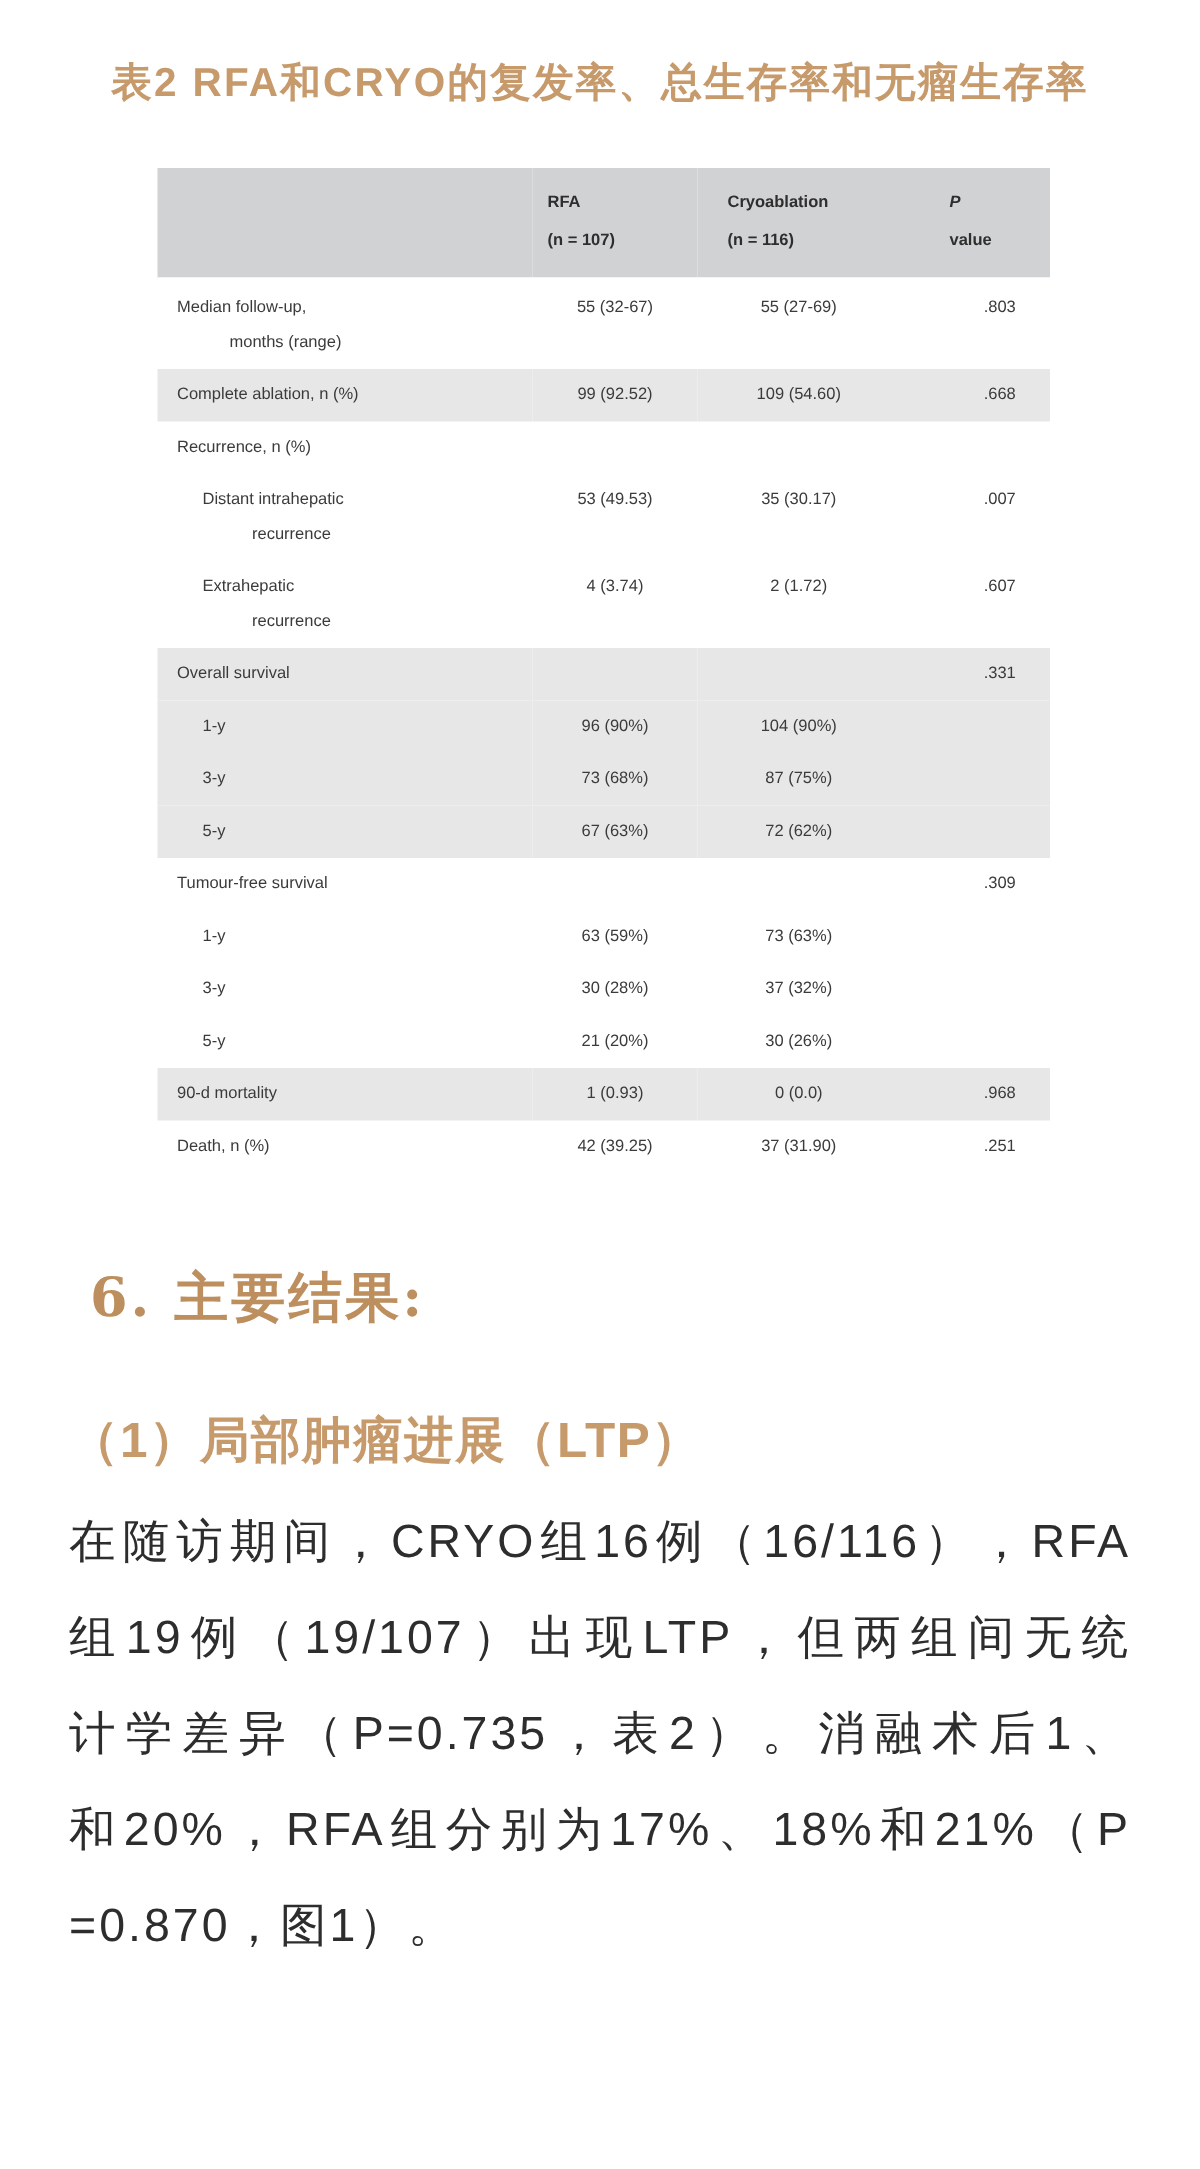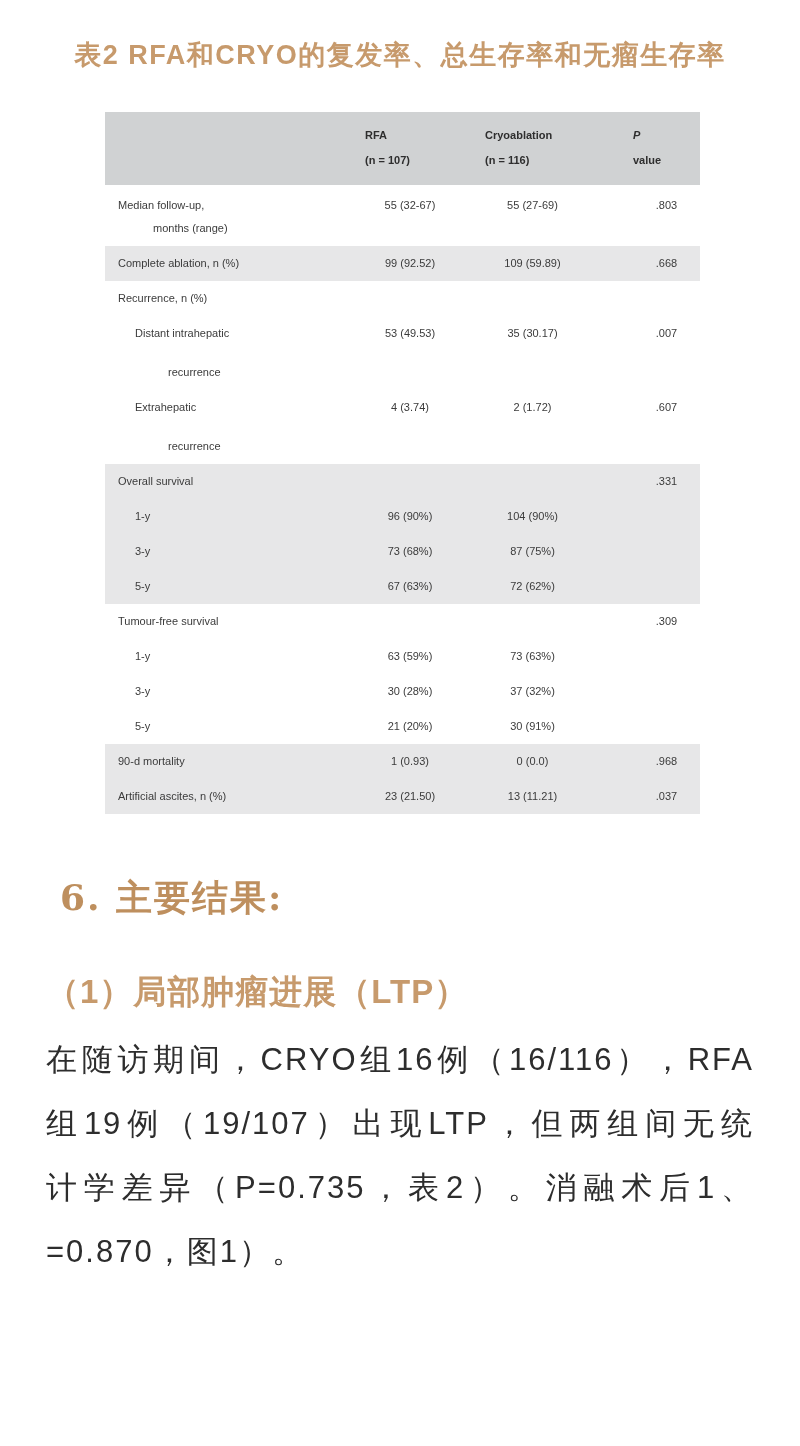--- a/index.html
+++ b/index.html
@@ -35,21 +35,21 @@
   th.h2{padding-left:10px;} th.h3{padding-left:20px;} th.h4{padding-left:33px;}
   .pit{font-style:italic;}
   tbody td{vertical-align:top;padding:6px 0;line-height:23px;}
   tr.band{background:var(--table-band-bg,#E7E7E8);}
   td.c2,td.c3{text-align:center;}
   td.c4{text-align:center;padding-left:33px;}
   .l1{padding-left:13px;}
   .l2{padding-left:48px;}
   .l2:empty{display:none;}
   tr.sub .l1{padding-left:30px;}
-  tr.sub .l2{padding-left:63px;margin-top:16px;}
+  tr.sub .l2{padding-left:63px;}
 
   .section-heading{
     margin:60px 0 0 60px;
     font-family:"DejaVu Serif",serif;
     font-size:36px;font-weight:bold;letter-spacing:2px;
     color:var(--serif-accent,#BE8F5E);line-height:46px;
   }
   .subsection-heading{
     margin:52px 12px 0 46px;
     font-size:33px;font-weight:bold;letter-spacing:1px;
@@ -106,21 +106,21 @@
           </td>
         <td class="c2">55 (32-67)</td>
         <td class="c3">55 (27-69)</td>
         <td class="c4">.803</td>
       </tr>
       <tr class="band">
         <td class="c1">
             <div class="l1">Complete ablation, n (%)</div>
           </td>
         <td class="c2">99 (92.52)</td>
-        <td class="c3">109 (59.89)</td>
+        <td class="c3">109 (54.60)</td>
         <td class="c4">.668</td>
       </tr>
       <tr>
         <td class="c1">
             <div class="l1">Recurrence, n (%)</div>
           </td>
         <td class="c2"></td>
         <td class="c3"></td>
         <td class="c4"></td>
       </tr>
@@ -196,46 +196,47 @@
           </td>
         <td class="c2">30 (28%)</td>
         <td class="c3">37 (32%)</td>
         <td class="c4"></td>
       </tr>
       <tr class="sub">
         <td class="c1">
             <div class="l1">5-y</div>
           </td>
         <td class="c2">21 (20%)</td>
-        <td class="c3">30 (91%)</td>
+        <td class="c3">30 (26%)</td>
         <td class="c4"></td>
       </tr>
       <tr class="band">
         <td class="c1">
             <div class="l1">90-d mortality</div>
           </td>
         <td class="c2">1 (0.93)</td>
         <td class="c3">0 (0.0)</td>
         <td class="c4">.968</td>
       </tr>
-      <tr class="band">
-        <td class="c1">
-            <div class="l1">Artificial ascites, n (%)</div>
-          </td>
-        <td class="c2">23 (21.50)</td>
-        <td class="c3">13 (11.21)</td>
-        <td class="c4">.037</td>
+      <tr>
+        <td class="c1">
+            <div class="l1">Death, n (%)</div>
+          </td>
+        <td class="c2">42 (39.25)</td>
+        <td class="c3">37 (31.90)</td>
+        <td class="c4">.251</td>
       </tr>
     </tbody>
   </table>
 
   <h2 class="section-heading">6. 主要结果:</h2>
 
   <h3 class="subsection-heading">（1）局部肿瘤进展（LTP）</h3>
 
   <div class="para">
     <div class="bline">在随访期间，CRYO组16例（16/116），RFA</div>
     <div class="bline">组19例（19/107）出现LTP，但两组间无统</div>
     <div class="bline">计学差异（P=0.735，表2）。消融术后1、</div>
+    <div class="bline">和20%，RFA组分别为17%、18%和21%（P</div>
     <div class="bline last">=0.870，图1）。</div>
   </div>
 
 </div>
 
 </body></html>

